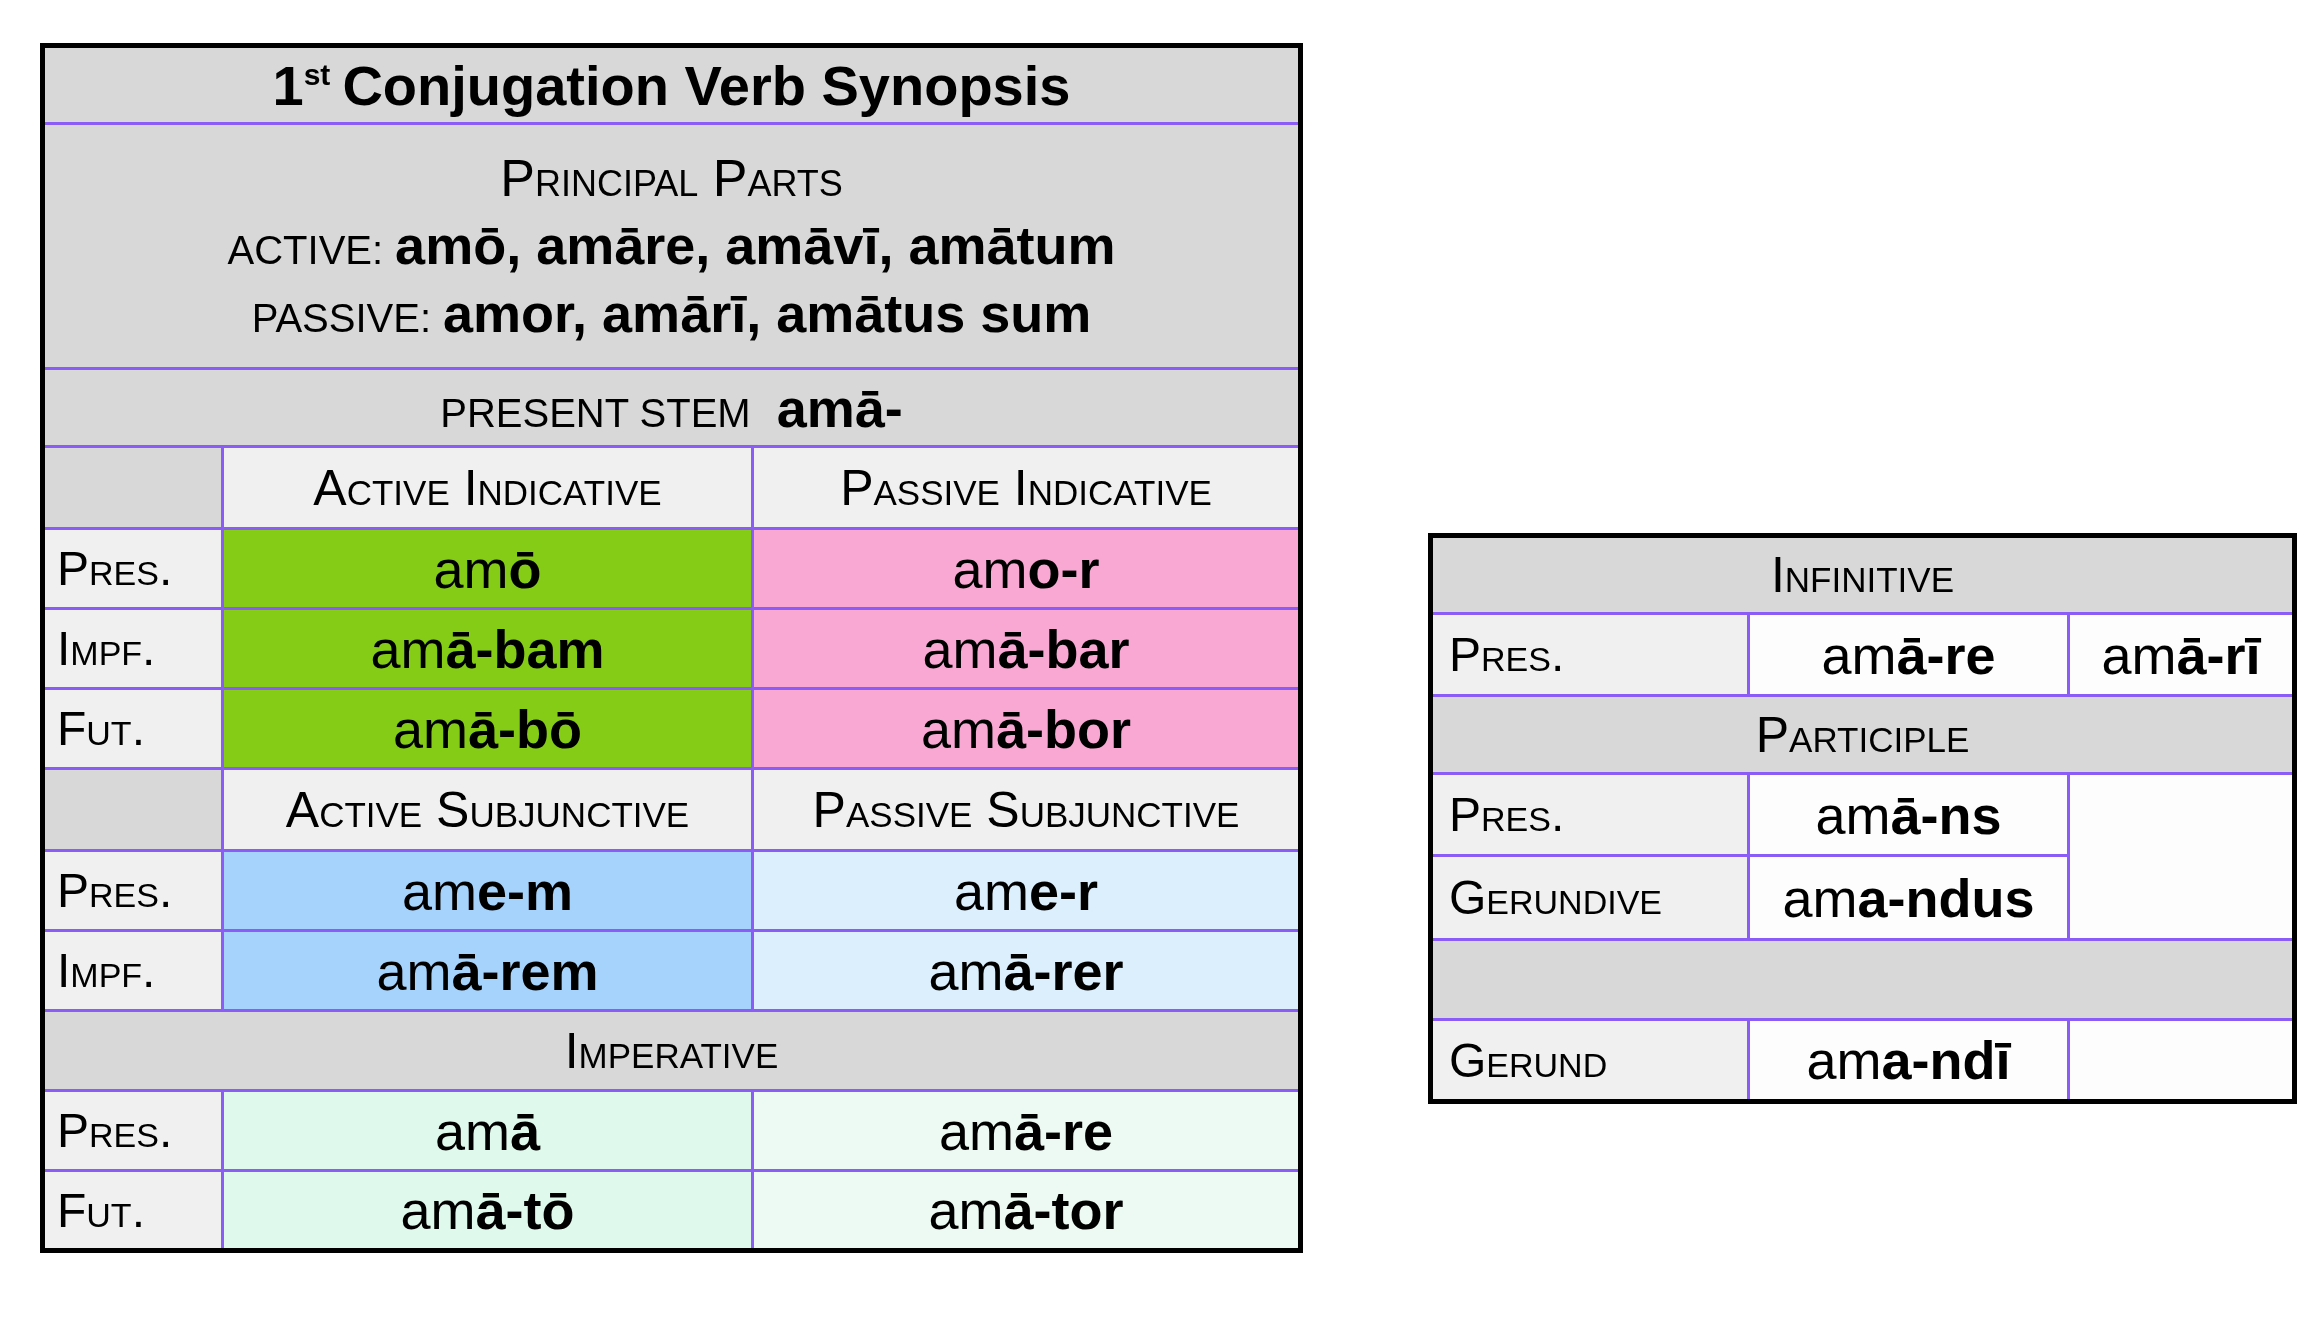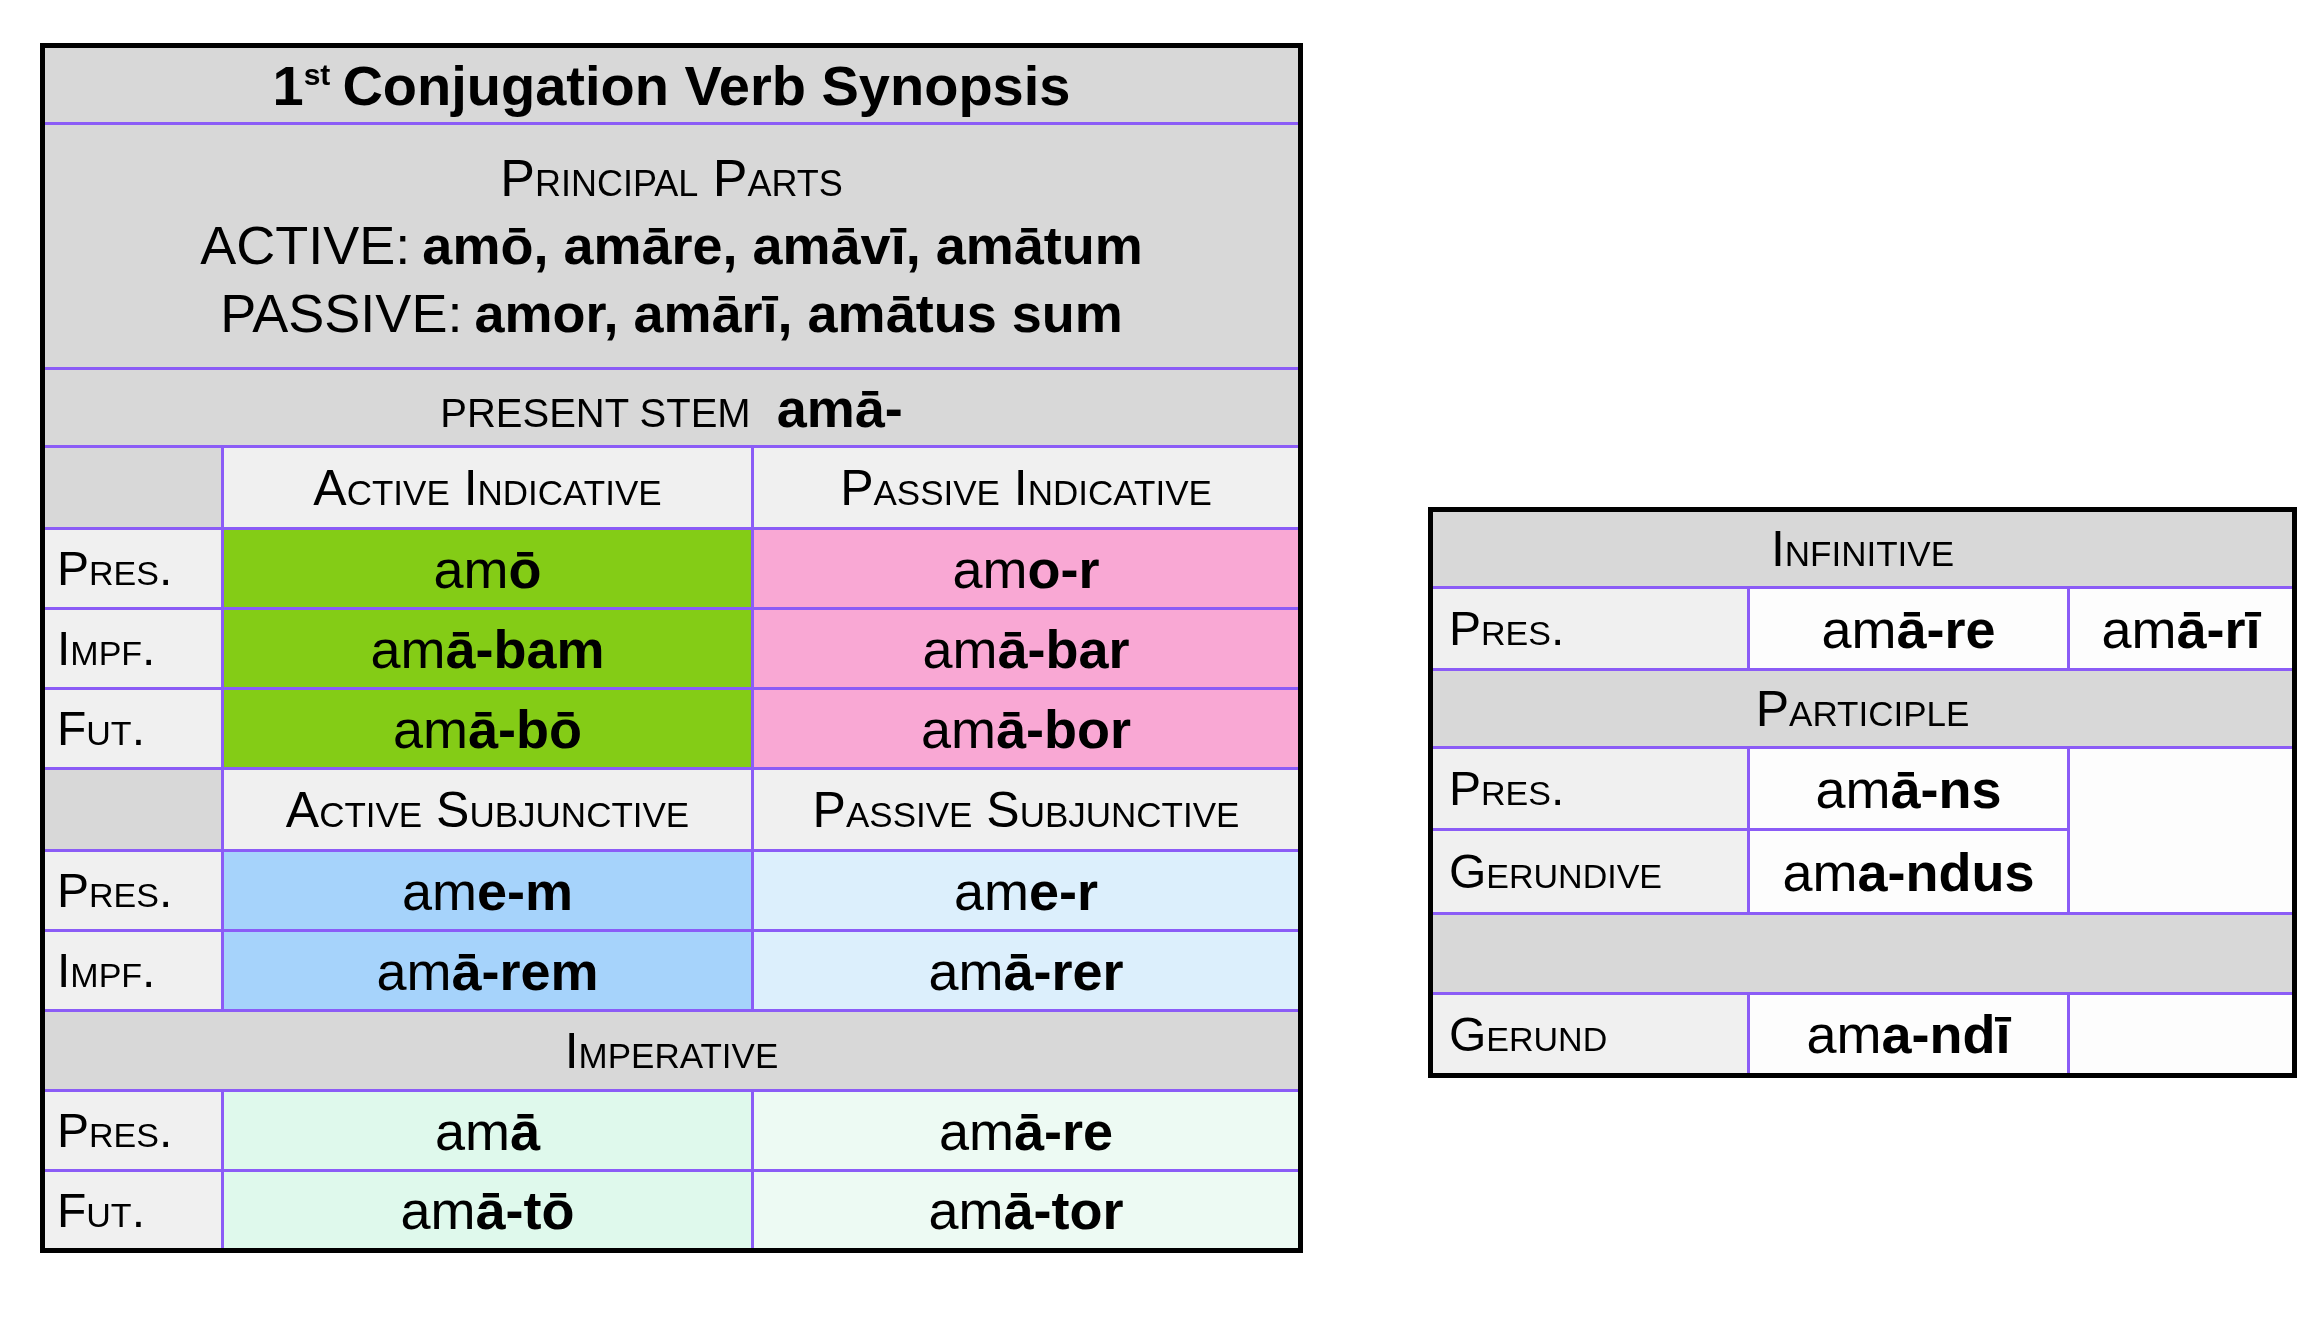--- a/index.html
+++ b/index.html
@@ -6,21 +6,21 @@
   body{
     width:2321px;height:1328px;background:#ffffff;position:relative;
     font-family:"Liberation Sans", sans-serif;color:#000;
     -webkit-font-smoothing:antialiased;
   }
   table{border-collapse:collapse;table-layout:fixed;}
   td,th{border:3px solid #8b5cf6;text-align:center;vertical-align:middle;padding:0;overflow:hidden;}
 
   
   .main-table{position:absolute;left:40px;top:43px;border:5px solid #000;}
-  .side-table{position:absolute;left:1428px;top:507px;border:5px solid #000;}
+  .side-table{position:absolute;left:1428px;top:533px;border:5px solid #000;}
 
   
   .bg-gray{background:#d8d8d8;}
   .bg-light{background:#f0f0f0;}
   .bg-yellow{background:#84cc16;}
   .bg-paleyellow{background:#f9a8d4;}
   .bg-blue{background:#a6d3fb;}
   .bg-paleblue{background:#dceffc;}
   .bg-green{background:#dff9ec;}
   .bg-palegreen{background:#edfaf3;}
@@ -35,21 +35,21 @@
   .sr-hdr{height:78px;}
   .sr-std{height:82px;}
   .sr-ger{height:84px;}
   .sr-spacer{height:80px;}
   .sr-last{height:82px;}
   .title-cell{font-size:56px;font-weight:bold;}
   .title-cell sup{font-size:30px;font-weight:bold;vertical-align:super;line-height:0;}
   .title-rest{margin-left:12px;}
   .pp-wrap{display:flex;flex-direction:column;justify-content:space-around;height:242px;padding:20px 0;box-sizing:border-box;}
   .pp-heading{font-size:52px;font-variant:small-caps;}
-  .pp-label{font-size:54px;}
+  .pp-label{font-size:40px;}
   .pp-forms{font-size:54px;font-weight:bold;margin-left:12px;}
   .stem-label{font-size:40px;}
   .stem-form{font-size:54px;font-weight:bold;margin-left:26px;}
   .sect-hdr{font-variant:small-caps;font-size:50px;}
   .tense{font-variant:small-caps;font-size:48px;text-align:left;padding-left:12px;}
   .side-tense{font-variant:small-caps;font-size:48px;text-align:left;padding-left:16px;}
   .form{font-size:54px;}
   .form b{font-weight:bold;}
 </style>
 </head>

